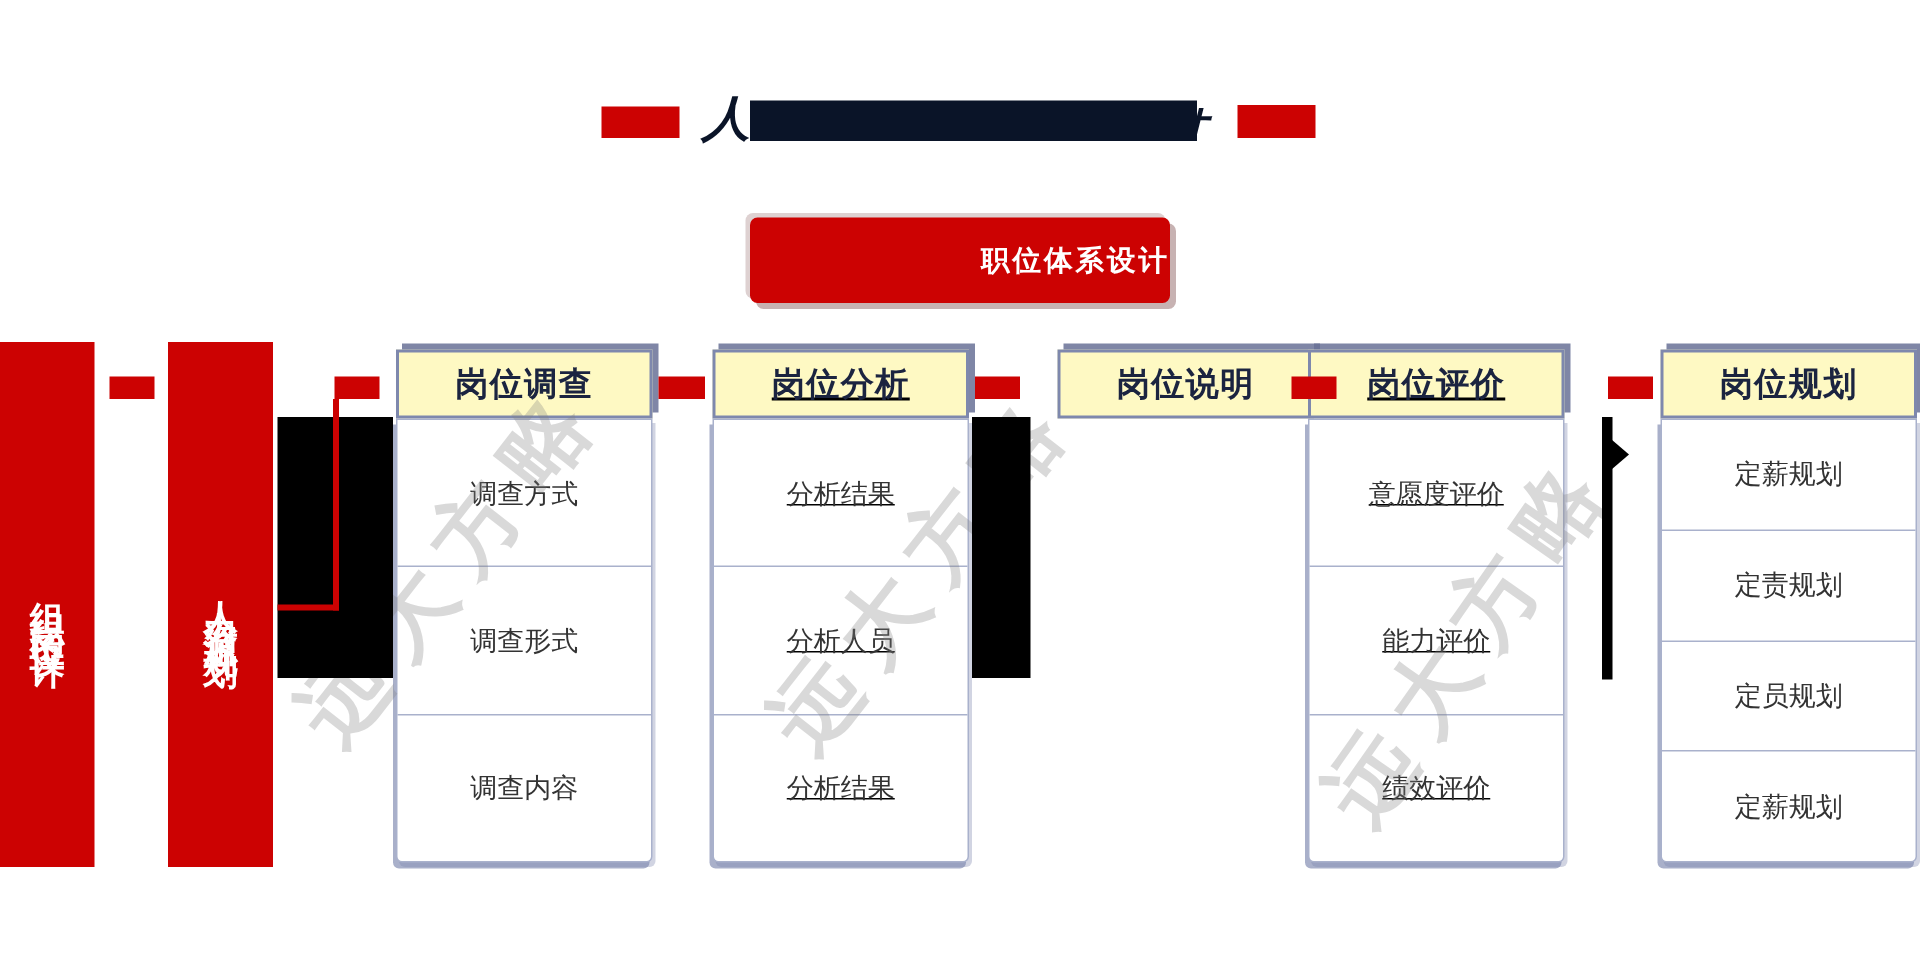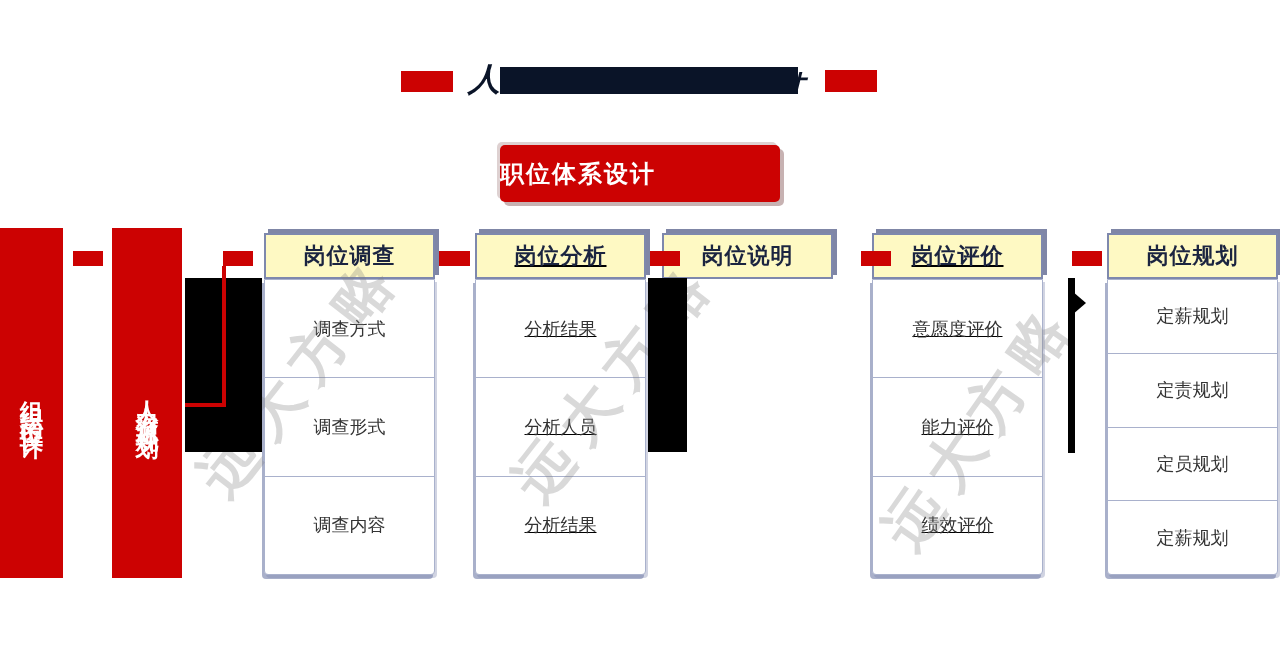--- a/index.html
+++ b/index.html
@@ -25,22 +25,22 @@
     position:absolute;left:100%;top:5px;width:11px;height:20px;overflow:hidden;
   }
   #title-suffix-clip span{
     display:block;margin-left:-21px;font-size:28px;line-height:22px;
     font-weight:bold;font-style:italic;color:#0a1428;white-space:nowrap;
   }
 
   
   #banner{
     left:500px;top:145px;width:280px;height:57px;background:#cc0202;
-    border-radius:5px;display:flex;align-items:center;justify-content:flex-start;
-    color:#ffffff;font-size:24px;font-weight:bold;letter-spacing:2px;z-index:4;
+    border-radius:5px;display:flex;align-items:center;justify-content:flex-end;
+    color:#ffffff;font-size:19px;font-weight:bold;letter-spacing:2px;z-index:4;
     box-shadow:4px 4px 0 rgba(70,0,0,0.30), -3px -3px 0 rgba(70,0,0,0.18);
   }
 
   
   .side-bar{
     top:228px;height:350px;background:#cc0202;z-index:4;
     display:flex;align-items:center;justify-content:center;
   }
   #side-bar-0{left:0;width:63px;}
   #side-bar-1{left:112px;width:70px;}
@@ -145,21 +145,21 @@
 
   <div class="abs column" style="left: 475px; text-decoration: underline;">
     <div class="col-header">岗位分析</div>
     <div class="col-body">
         <div class="col-cell">分析结果</div>
         <div class="col-cell">分析人员</div>
         <div class="col-cell">分析结果</div>
       </div>
   </div>
 
-  <div class="abs column" style="left: 662px;">
+  <div class="abs column" style="left: 705px;">
     <div class="col-header">岗位说明</div>
   </div>
 
   <div class="abs column" style="left: 872px; text-decoration: underline;">
     <div class="col-header">岗位评价</div>
     <div class="col-body">
         <div class="col-cell">意愿度评价</div>
         <div class="col-cell">能力评价</div>
         <div class="col-cell">绩效评价</div>
       </div>

